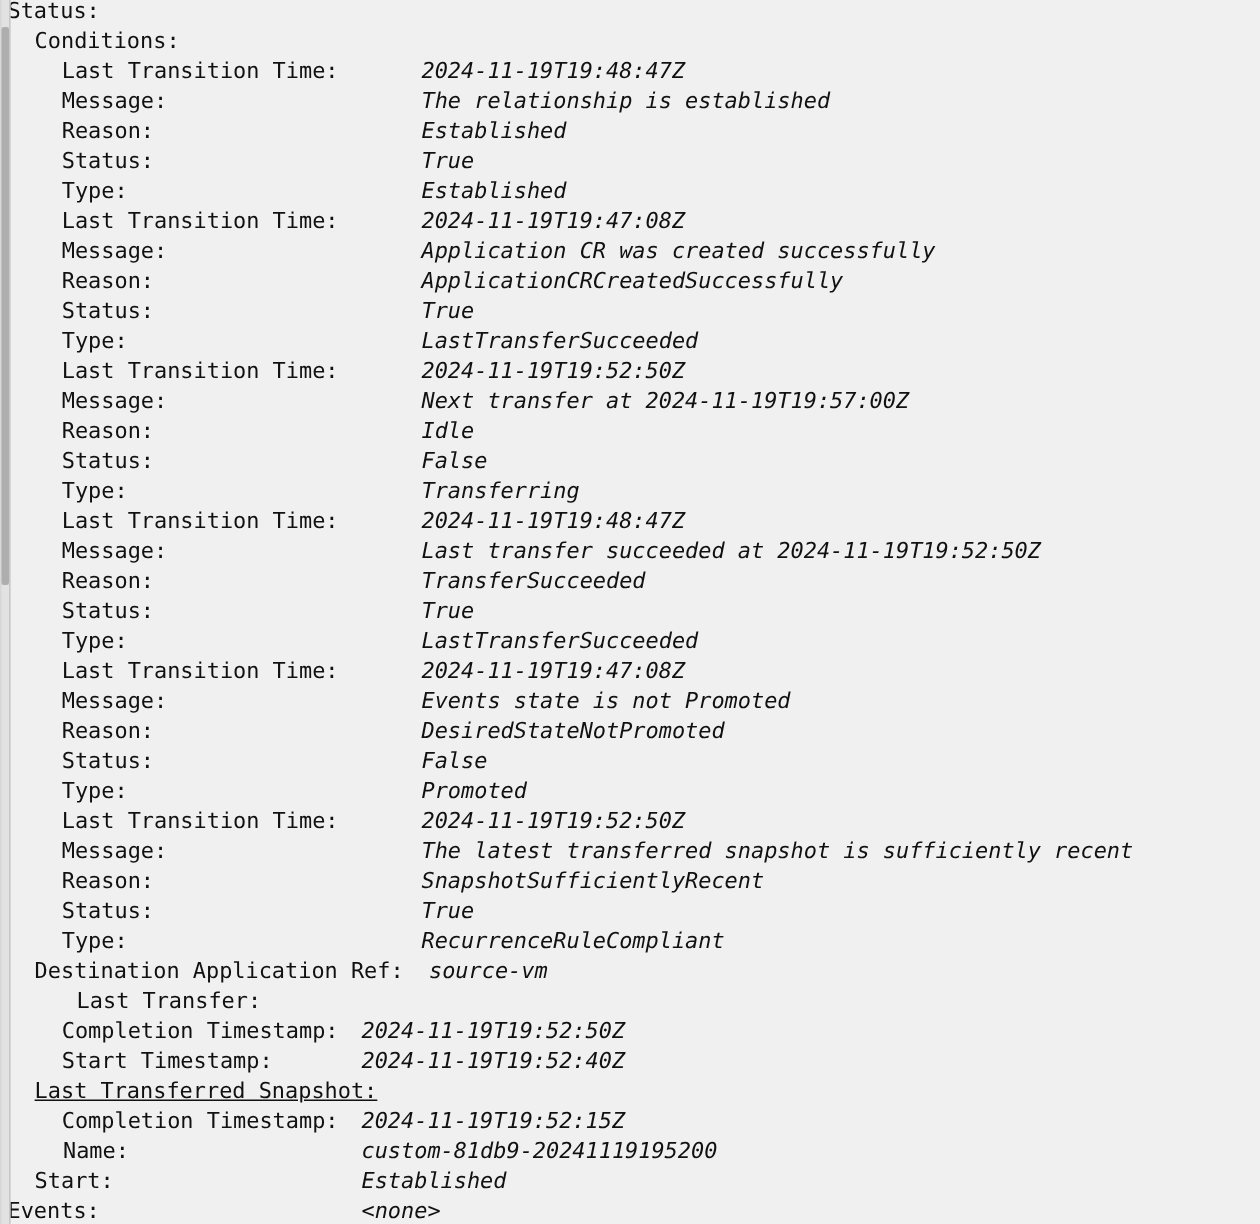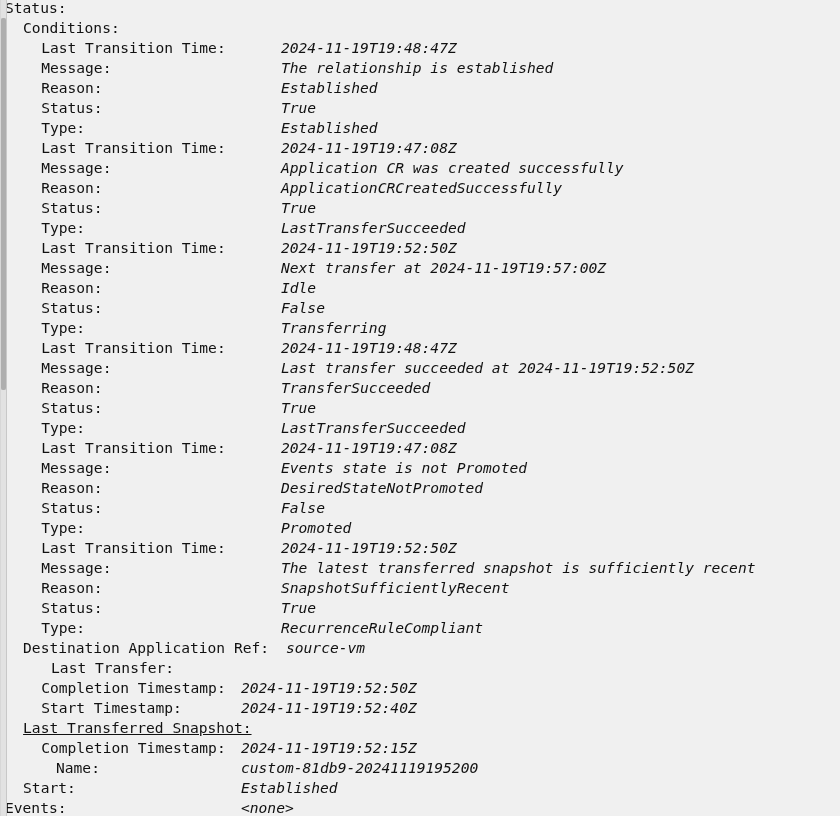--- a/index.html
+++ b/index.html
@@ -124,18 +124,18 @@
       <div class="line" style="top: 558px;"><span class="key" style="left: 41.16px;">Message:</span><span class="val" style="left: 281px;">The latest transferred snapshot is sufficiently recent</span></div>
       <div class="line" style="top: 578px;"><span class="key" style="left: 41.16px;">Reason:</span><span class="val" style="left: 281px;">SnapshotSufficientlyRecent</span></div>
       <div class="line" style="top: 598px;"><span class="key" style="left: 41.16px;">Status:</span><span class="val" style="left: 281px;">True</span></div>
       <div class="line" style="top: 618px;"><span class="key" style="left: 41.16px;">Type:</span><span class="val" style="left: 281px;">RecurrenceRuleCompliant</span></div>
       <div class="line" style="top: 638px;"><span class="key" style="left: 23.08px;">Destination Application Ref:</span><span class="val" style="left: 286px;">source-vm</span></div>
       <div class="line" style="top: 658px;"><span class="key" style="left: 23.08px; margin-left: 28px;">Last Transfer:</span></div>
       <div class="line" style="top: 678px;"><span class="key" style="left: 41.16px;">Completion Timestamp:</span><span class="val" style="left: 241px;">2024-11-19T19:52:50Z</span></div>
       <div class="line" style="top: 698px;"><span class="key" style="left: 41.16px;">Start Timestamp:</span><span class="val" style="left: 241px;">2024-11-19T19:52:40Z</span></div>
       <div class="line" style="top: 718px;"><span class="key" style="left: 23.08px; text-decoration: underline;">Last Transferred Snapshot:</span></div>
       <div class="line" style="top: 738px;"><span class="key" style="left: 41.16px;">Completion Timestamp:</span><span class="val" style="left: 241px;">2024-11-19T19:52:15Z</span></div>
-      <div class="line" style="top: 758px;"><span class="key" style="left: 56px;">Name:</span><span class="val" style="left: 241px;">custom-81db9-20241119195200</span></div>
+      <div class="line" style="top: 758px;"><span class="key" style="left: 42px;">Name:</span><span class="val" style="left: 241px;">custom-81db9-20241119195200</span></div>
       <div class="line" style="top: 778px;"><span class="key" style="left: 23.08px;">Start:</span><span class="val" style="left: 241px;">Established</span></div>
       <div class="line" style="top: 798px;"><span class="key" style="left: 5px;">Events:</span><span class="val" style="left: 241px;">&lt;none&gt;</span></div>
     </div>
 
 </div>
 
 </body></html>

